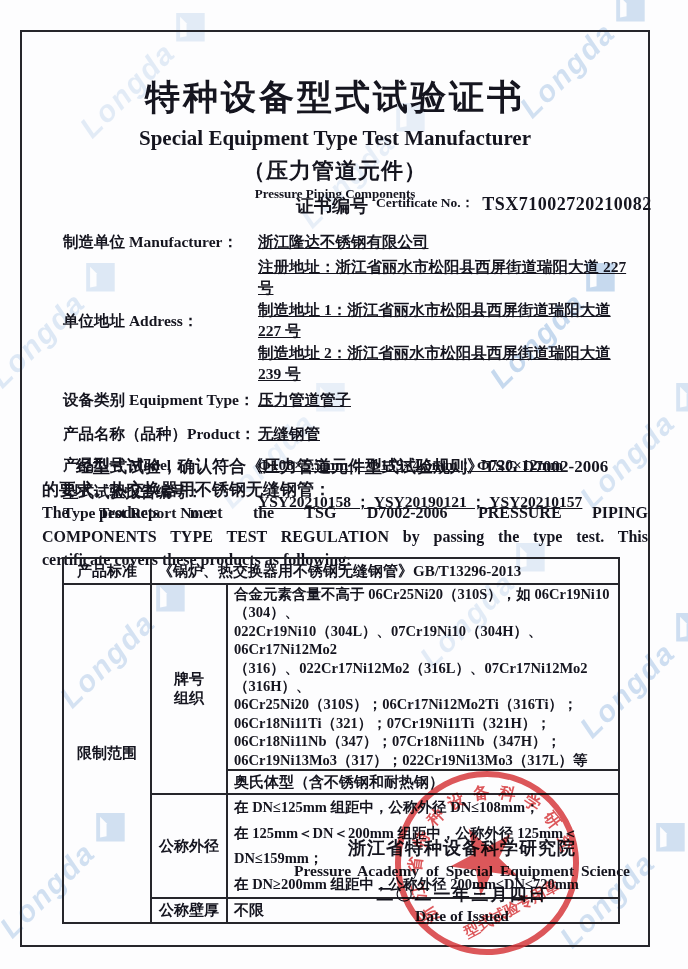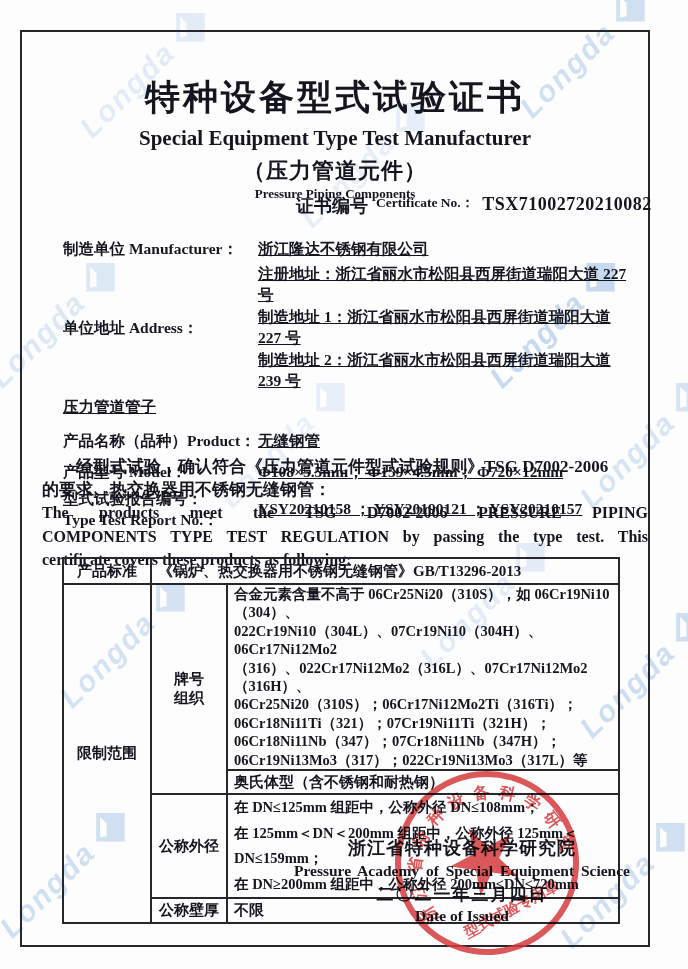--- a/index.html
+++ b/index.html
@@ -29,21 +29,21 @@
   .subtitle-zh { font-size:22px; font-weight:bold; margin-top:5px; letter-spacing:1px; }
   .subtitle-en { font-size:13px; font-weight:bold; margin-top:0; }
   .cert-line {
     position:absolute; left:296px; top:194px; display:flex; align-items:flex-start;
     gap:8px; font-weight:bold; white-space:nowrap;
   }
   .cert-label-zh { font-size:18px; }
   .cert-label-en { font-size:13.5px; }
   .cert-value { font-size:18px; letter-spacing:0.5px; }
   
-  .fields { position:absolute; left:63px; top:238px; width:570px; }
+  .fields { position:absolute; left:63px; top:231px; width:570px; }
   .field-row { display:flex; align-items:center; }
   .field-label { width:195px; flex:none; font-size:15.5px; font-weight:bold; line-height:21px; }
   .field-value { font-size:15.5px; font-weight:bold; line-height:21.5px;text-decoration:underline; }
   .f0 { margin-bottom:3px; }
   .f1 { margin-bottom:4px; }
   .f2 { margin-bottom:13px; }
   .f3 { margin-bottom:9px; }
   .f4 { margin-bottom:6px; }
   
   .declaration { position:absolute; left:42px; top:456px; width:606px; }
@@ -203,20 +203,23 @@
         <div class="field-label">
             <div>单位地址 Address：</div>
           </div>
         <div class="field-value">
             <div>注册地址：浙江省丽水市松阳县西屏街道瑞阳大道 227 号</div>
             <div>制造地址 1：浙江省丽水市松阳县西屏街道瑞阳大道 227 号</div>
             <div>制造地址 2：浙江省丽水市松阳县西屏街道瑞阳大道 239 号</div>
           </div>
       </div>
       <div class="field-row f2">
+        <div class="field-label">
+            <div>设备类别 Equipment Type：</div>
+          </div>
         <div class="field-value">
             <div>压力管道管子</div>
           </div>
       </div>
       <div class="field-row f3">
         <div class="field-label">
             <div>产品名称（品种）Product：</div>
           </div>
         <div class="field-value">
             <div>无缝钢管</div>

